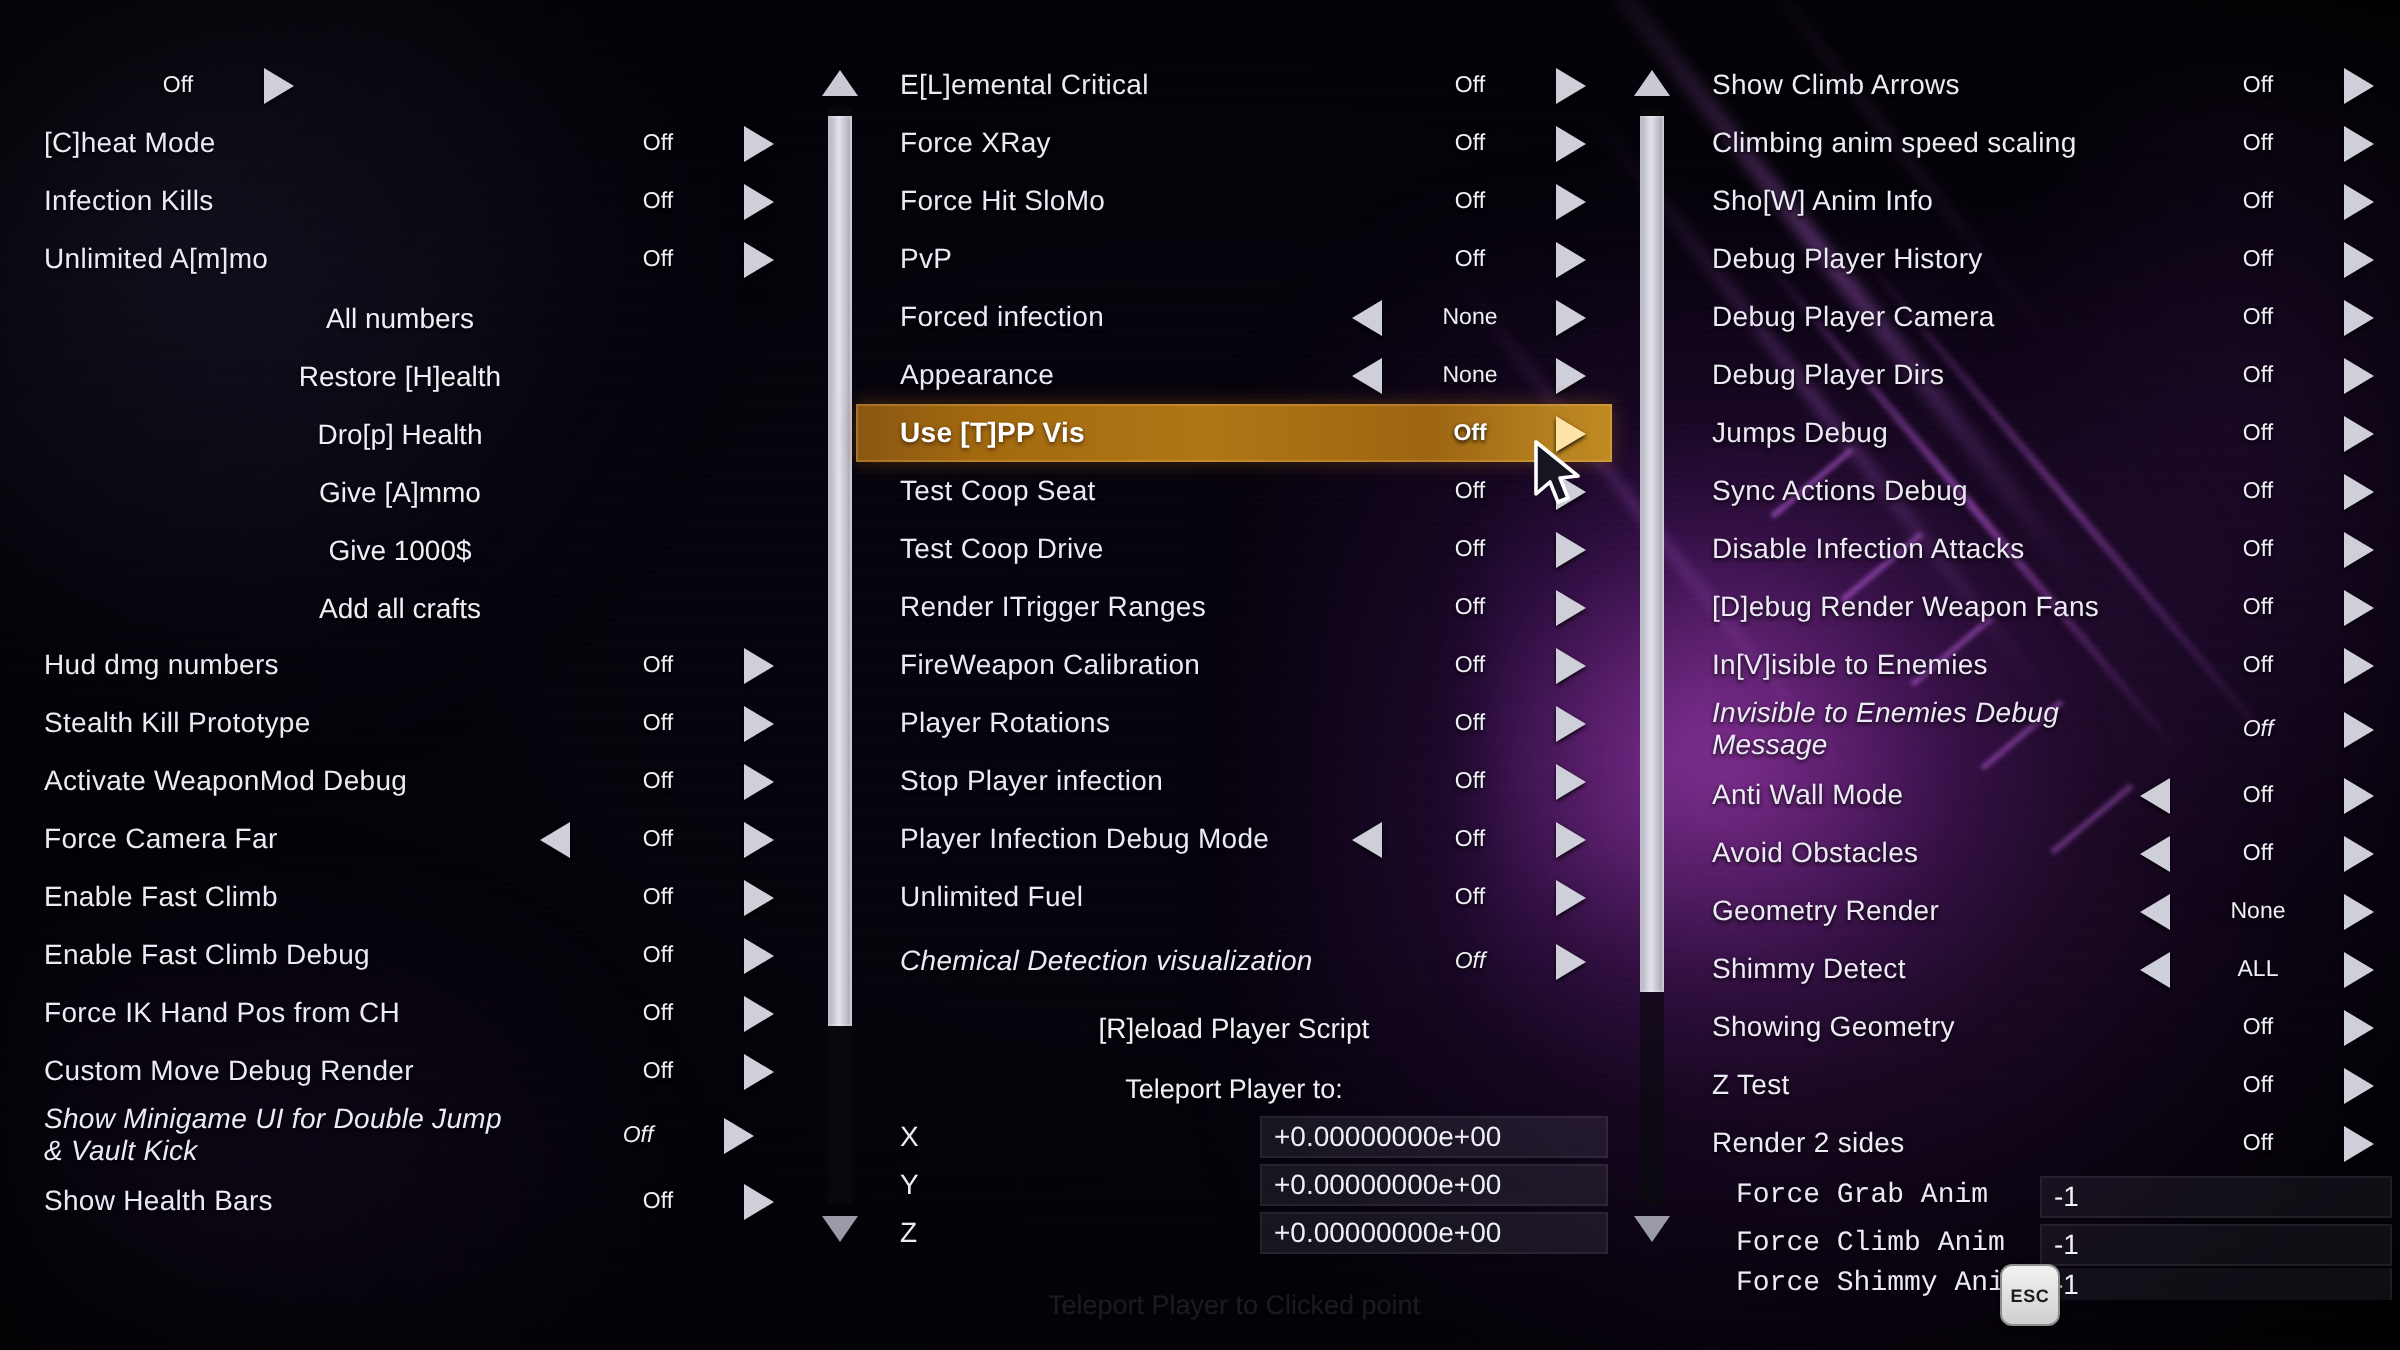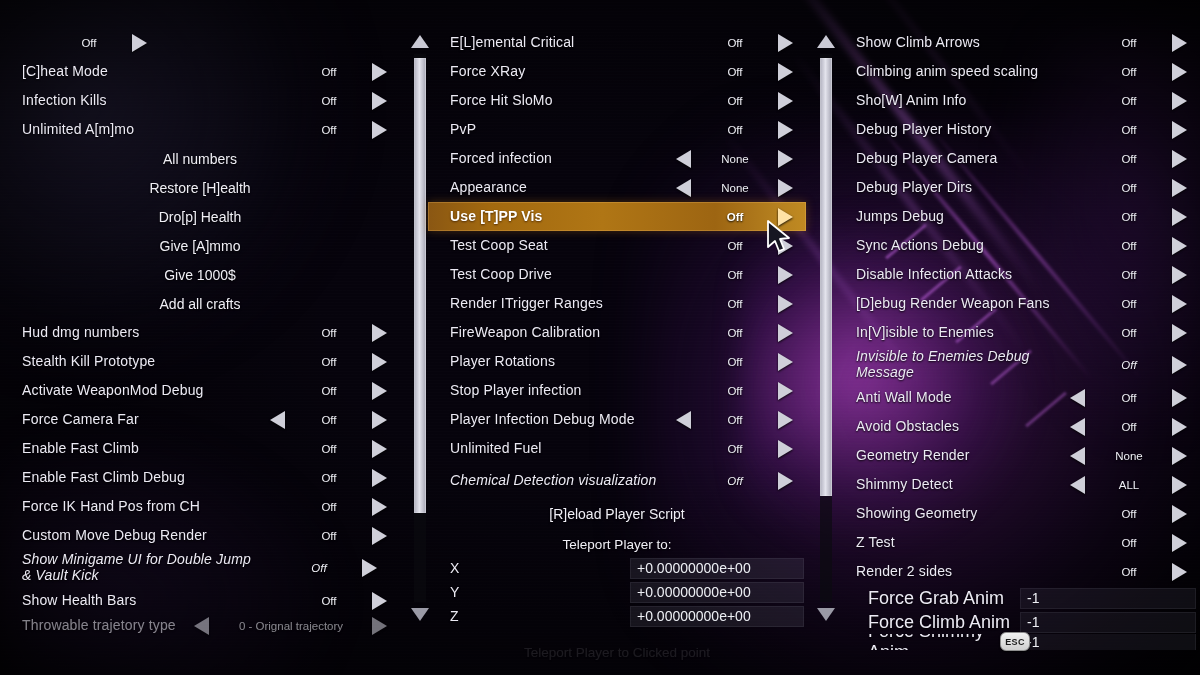--- a/index.html
+++ b/index.html
@@ -97,39 +97,39 @@
 
   
   .fieldrow{ display:flex; align-items:center; height:24px; padding-left:22px; }
   .fieldrow .flabel{ font-size:14px; color:#eceaf4; text-shadow:0 1px 2px rgba(0,0,0,.95); }
   .fieldrow .fbox{ background:rgba(120,120,135,.17); border:1px solid rgba(140,140,160,.12);
      height:21px; display:flex; align-items:center; font-size:14px; color:#eef0f5;
      font-family:"Liberation Sans",sans-serif; }
   .xyz .flabel{ width:16px; }
   .xyz .fbox{ margin-left:164px; width:174px; justify-content:flex-start; padding-left:6px; }
   .anim{ padding-left:34px; }
-  .anim .fname{ width:152px; font-size:18px; color:#eceaf4; text-shadow:0 1px 2px rgba(0,0,0,.95); }
+  .anim .fname{ width:152px; font-size:14px; color:#eceaf4; text-shadow:0 1px 2px rgba(0,0,0,.95);font-family:Liberation Mono, monospace; }
   .anim .fbox{ width:176px; padding-left:6px; background:rgba(90,90,105,.16); }
 
   
   .sb{ position:absolute; left:6px; top:0; width:16px; bottom:0; }
   .sb .tri{ position:absolute; left:50%; transform:translateX(-50%); width:0; height:0; }
   .sb .up{ top:7px; border-left:9px solid transparent; border-right:9px solid transparent;
       border-bottom:13px solid #c9c9d4; }
   .sb .dn{ bottom:7px; border-left:9px solid transparent; border-right:9px solid transparent;
       border-top:13px solid #9a9aa6; }
   .sb .track{ position:absolute; left:2px; right:2px; top:26px; bottom:26px;
       background:rgba(10,10,16,.65); }
   .sb .thumb{ position:absolute; left:2px; width:12px;
       background:linear-gradient(90deg,#b9b9c6,#e3e3ec 45%,#aeaebb);
       border:1px solid rgba(255,255,255,.18); }
 
   
   #esckey{ position:absolute; left:1000px; top:632px; z-index:8;
-     width:30px; height:19px; border-radius:6px;
+     width:30px; height:31px; border-radius:6px;
      background:linear-gradient(180deg,#f2f2f2,#cfcfcf);
      border:1px solid #8e8e8e; box-shadow:0 1px 2px rgba(0,0,0,.8);
      display:flex; align-items:center; justify-content:center;
      font-size:9px; font-weight:700; color:#1b1b1b; letter-spacing:.3px; }
 
   
   #cursor{ position:absolute; left:766px; top:220px; z-index:20; width:26px; height:34px; }
 </style>
 </head>
 <body>
@@ -330,32 +330,20 @@
             <div class="lslot">
               <div class="arrow left hide">
                 <i></i>
               </div>
             </div>
             <div class="val">Off</div>
             <div class="arrow right">
               <i></i>
             </div>
           </div>
-          <div class="row" style="height: 22px; overflow: hidden; opacity: 0.55;">
-            <div class="label">Throwable trajetory type</div>
-            <div class="lslot">
-              <div class="arrow left">
-                <i></i>
-              </div>
-            </div>
-            <div class="val" style="width: 150px;">0 - Orignal trajectory</div>
-            <div class="arrow right">
-              <i></i>
-            </div>
-          </div>
         </div>
     </div>
   </div>
 
   <div class="column col-mid">
     <div class="sb">
       <div class="track"></div>
       <div class="tri up"></div>
       <div class="thumb" style="top:30px; height:455px;"></div>
       <div class="tri dn"></div>

